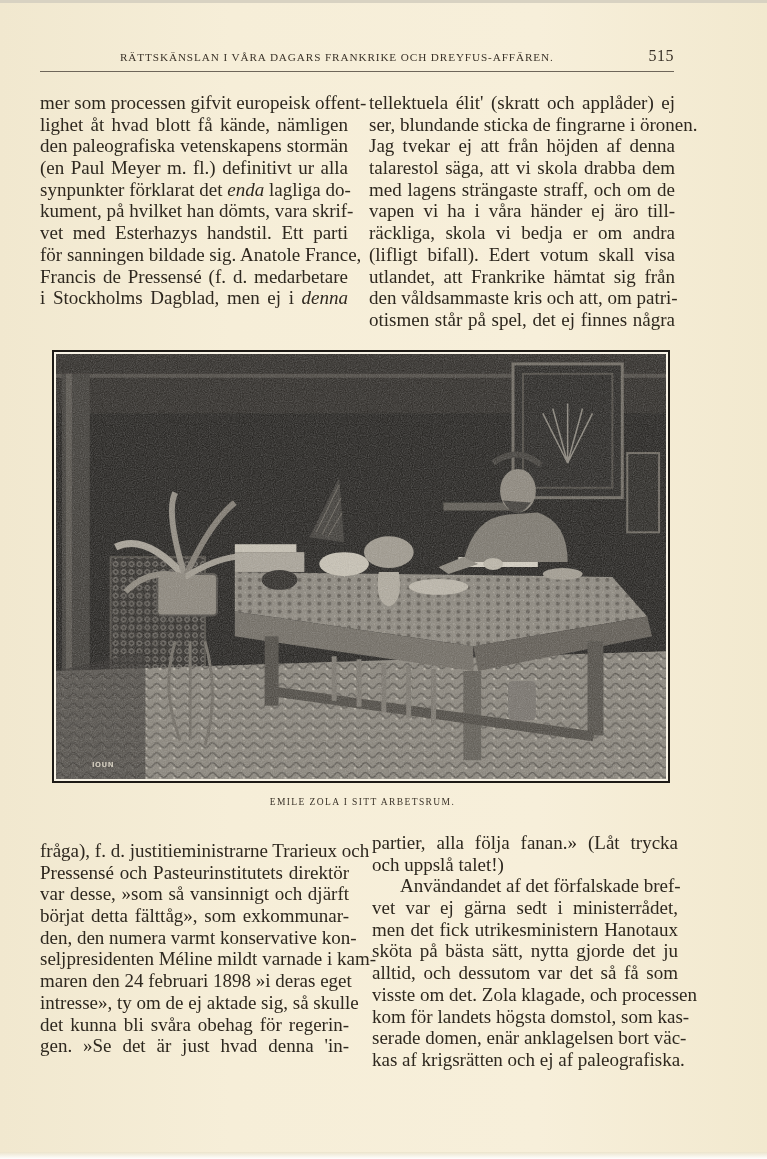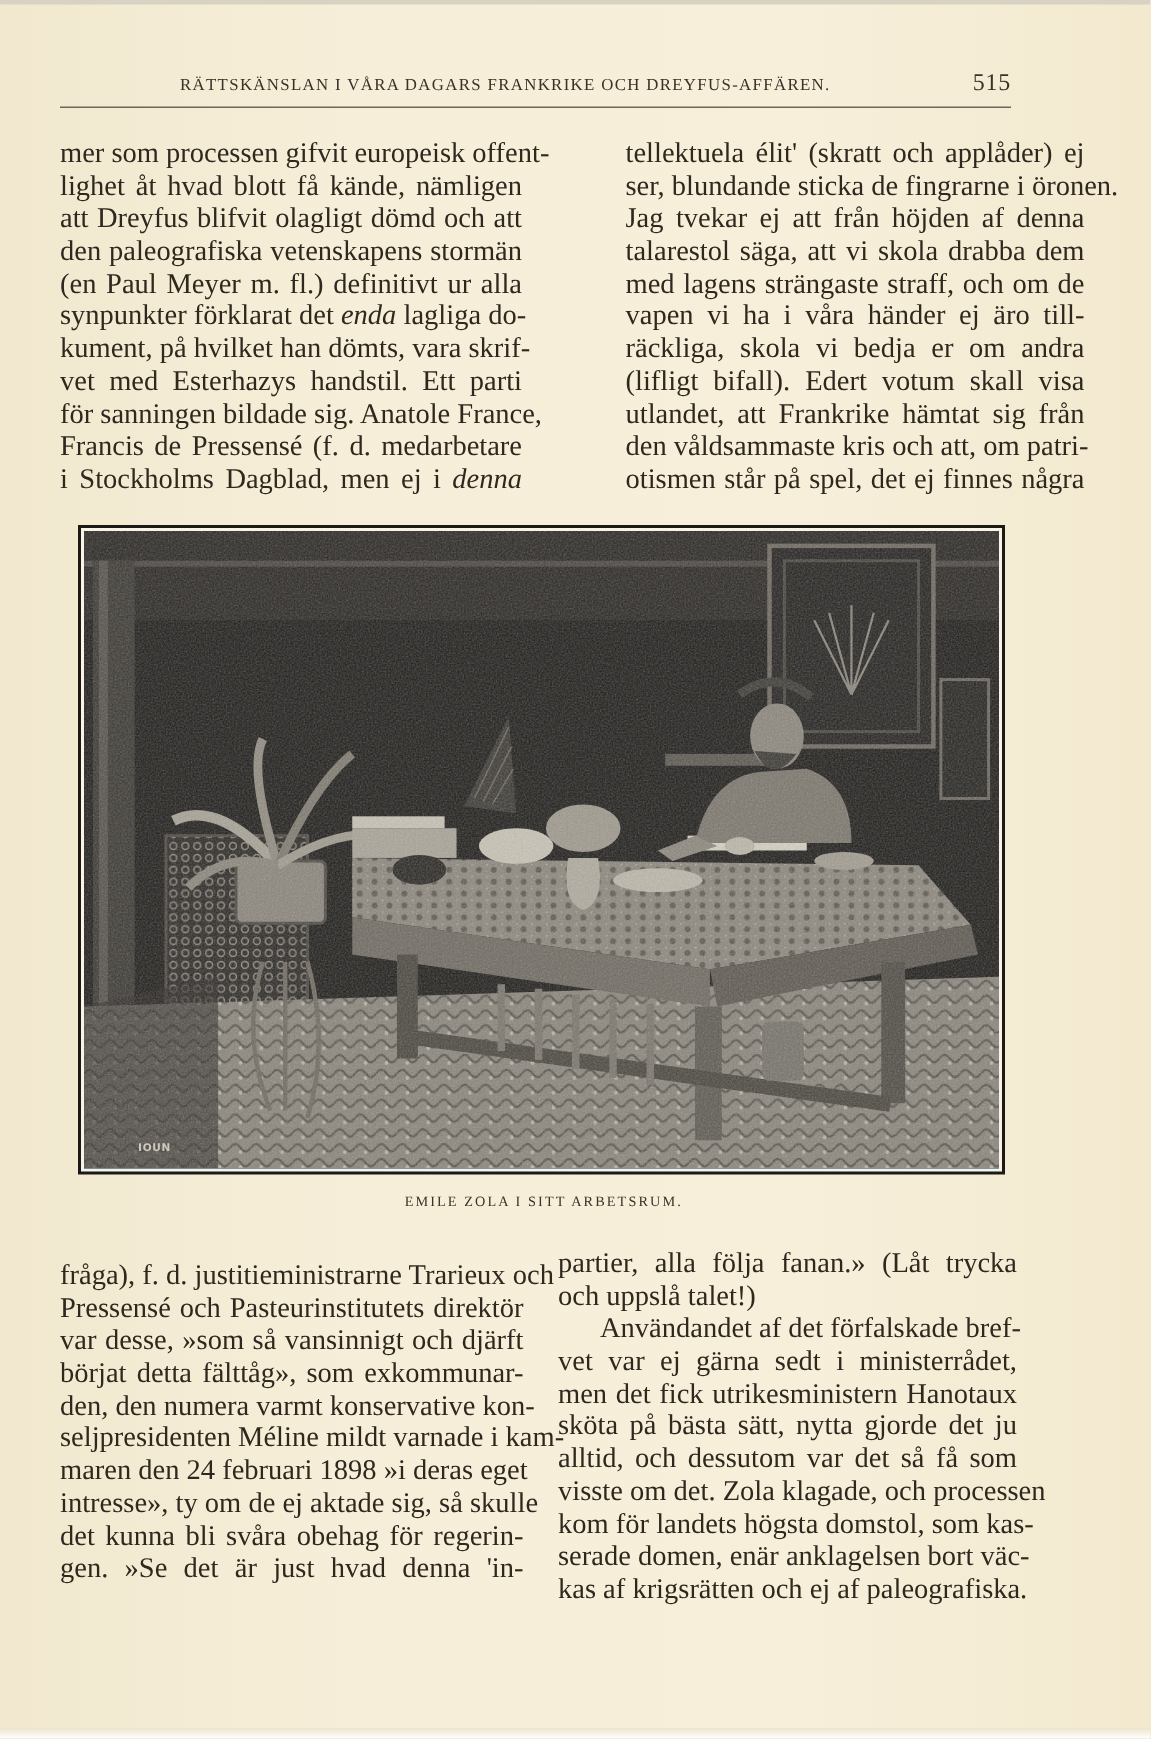--- a/index.html
+++ b/index.html
@@ -79,21 +79,21 @@
       text-align-last: justify;
       height: 21.7px;
     }
     .column .line.last {
       text-align-last: left;
     }
     .column .line.indent {
       padding-left: 28px;
     }
     .col-left-top { left: 40px; top: 92px; width: 308px; }
-    .col-right-top { left: 369px; top: 92px; width: 306px; margin-left: 48px; }
+    .col-right-top { left: 369px; top: 92px; width: 306px; }
     .col-left-bottom { left: 40px; top: 840px; width: 309px; }
     .col-right-bottom { left: 372px; top: 832px; width: 306px; }
 
     .figure {
       position: absolute;
       left: 52px;
       top: 350px;
       width: 618px;
       height: 433px;
       background: #f8f3e6;
@@ -142,21 +142,20 @@
 
   <div class="running-head">
     <span class="running-title">RÄTTSKÄNSLAN I VÅRA DAGARS FRANKRIKE OCH DREYFUS-AFFÄREN.</span>
     <span class="page-number">515</span>
   </div>
   <div class="head-rule"></div>
 
   <div class="column col-left-top">
     <span class="line">mer som processen gifvit europeisk offent-</span>
     <span class="line">lighet åt hvad blott få kände, nämligen</span>
-    <span class="line">att Dreyfus blifvit olagligt dömd och att</span>
     <span class="line">den paleografiska vetenskapens stormän</span>
     <span class="line">(en Paul Meyer m. fl.) definitivt ur alla</span>
     <span class="line" id="lt5">synpunkter förklarat det <em>enda</em> lagliga do-</span>
     <span class="line">kument, på hvilket han dömts, vara skrif-</span>
     <span class="line">vet med Esterhazys handstil. Ett parti</span>
     <span class="line">för sanningen bildade sig. Anatole France,</span>
     <span class="line">Francis de Pressensé (f. d. medarbetare</span>
     <span class="line" id="lt10">i Stockholms Dagblad, men ej i <em>denna</em></span>
   </div>
 

